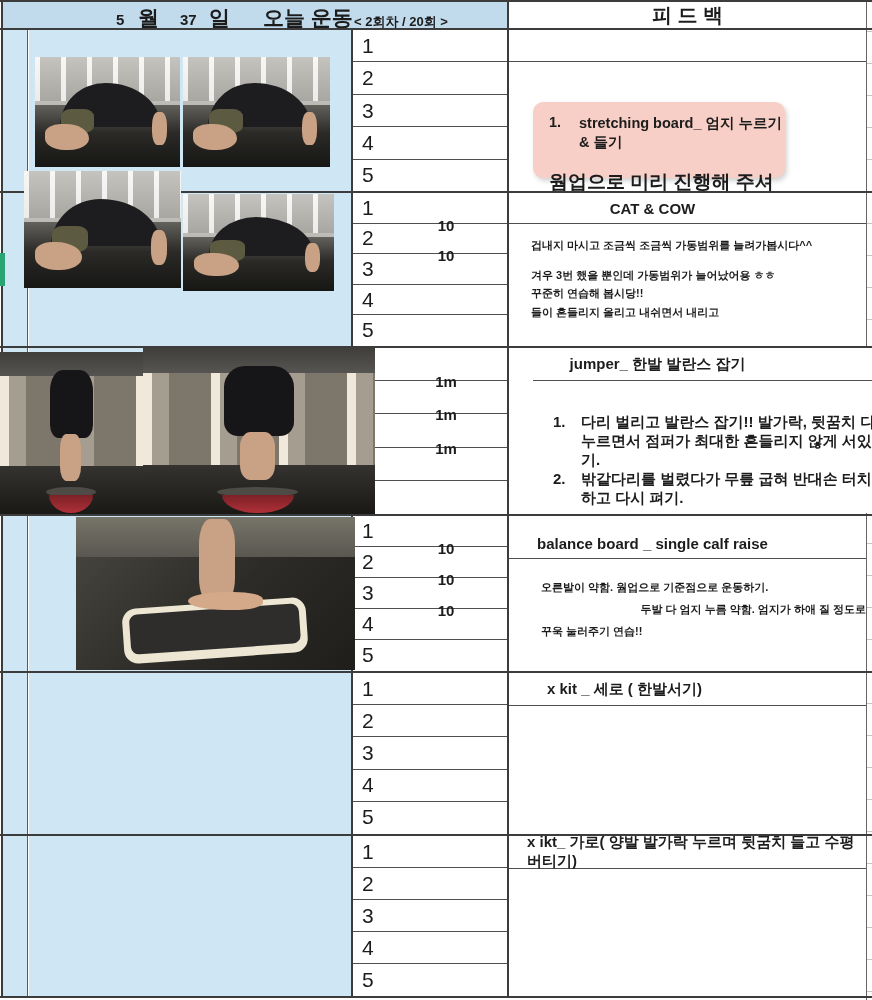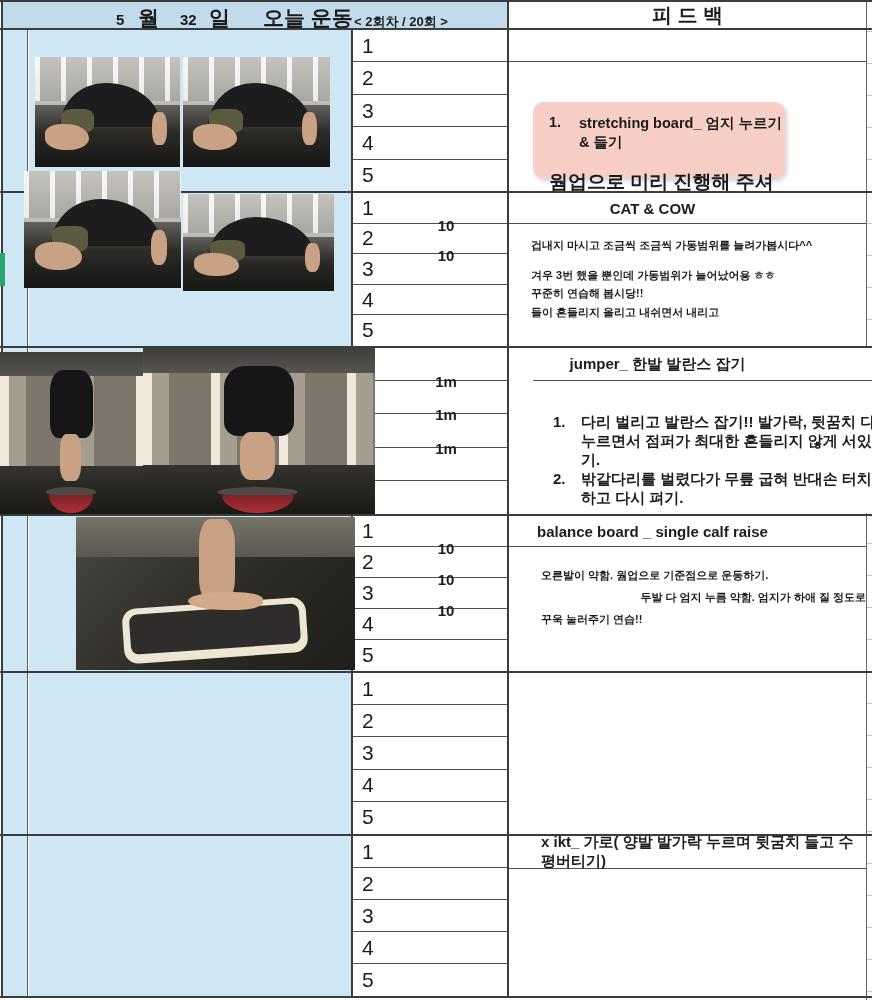--- a/index.html
+++ b/index.html
@@ -69,21 +69,21 @@
 <body>
 
 <div id="page">
 
   <div class="hdr-blue"></div>
   <div class="hdr-white">
     <span style="font-size:20px;font-weight:700;">피 드 백</span>
   </div>
   <span class="hdr-txt" style="left:116px;top:11px;font-size:15px;font-weight:600;">5</span>
   <span class="hdr-txt" style="left:138px;top:4px;font-size:21px;font-weight:700;">월</span>
-  <span class="hdr-txt" style="left:180px;top:11px;font-size:15px;font-weight:600;">32</span>
+  <span class="hdr-txt" style="left:180px;top:11px;font-size:15px;font-weight:600;">37</span>
   <span class="hdr-txt" style="left:209px;top:4px;font-size:21px;font-weight:700;">일</span>
   <span class="hdr-txt" style="left:263px;top:4px;font-size:21px;font-weight:700;">오늘 운동</span>
   <span class="hdr-txt" style="left:354px;top:13px;font-size:13px;font-weight:600;">&lt; 2회차 / 20회 &gt;</span>
 
   <div class="bluecol" style="left:3px;top:30px;width:25px;height:966px;"></div>
   <div class="bluecol" style="left:29px;top:30px;width:323px;height:966px;"></div>
   <div class="green-tab"></div>
 
   <div class="hline" style="top:0;"></div>
   <div class="hline" style="top:28px;"></div>
@@ -269,32 +269,36 @@
         <span class="list-marker">1.</span>
         <span>다리 벌리고 발란스 잡기!! 발가락, 뒷꿈치 다 누르면서 점퍼가 최대한 흔들리지 않게 서있기.</span>
       </div>
       <div class="list-item">
         <span class="list-marker">2.</span>
         <span>밖같다리를 벌렸다가 무릎 굽혀 반대손 터치하고 다시 펴기.</span>
       </div>
     </div>
   </div>
 
-  <div class="fb" style="top:516px;height:154px;">
+  <div class="fb" style="top:528px;height:154px;">
     <div class="fb-title centered" style="height:30px;padding-right:70px;">balance board _ single calf raise</div>
     <div class="fb-body" style="padding:17px 0 0 32px;">
       <p class="fb-line" style="line-height:22px;">오른발이 약함. 웜업으로 기준점으로 운동하기.</p>
       <p class="fb-line" style="line-height:22px;text-align:right;">두발 다 엄지 누름 약함. 엄지가 하애 질 정도로</p>
       <p class="fb-line" style="line-height:22px;">꾸욱 눌러주기 연습!!</p>
     </div>
   </div>
 
+  <div class="fb" style="top:673px;height:160px;">
+    <div class="fb-title" style="height:32px;padding-left:38px;">x kit _ 세로 ( 한발서기)</div>
+    <div class="fb-body"></div>
+  </div>
 
   <div class="fb" style="top:836px;height:159px;">
-    <div class="fb-title" style="height:32px;padding-left:32px;">x  ikt_ 가로( 양발 발가락 누르며 뒷굼치 들고 수평버티기)</div>
+    <div class="fb-title" style="height:32px;padding-left:18px;">x  ikt_ 가로( 양발 발가락 누르며 뒷굼치 들고 수평버티기)</div>
     <div class="fb-body"></div>
   </div>
 
   <div class="photo" style="left:35px;top:57px;width:145px;height:110px;" title="person on hands and knees on gym mat, side view">
     <div class="p-ceil"></div>
       <div class="p-stripes"></div>
       <div class="p-floor"></div>
       <div class="p-torso"></div>
       <div class="p-shorts"></div>
       <div class="p-limbs"></div>

